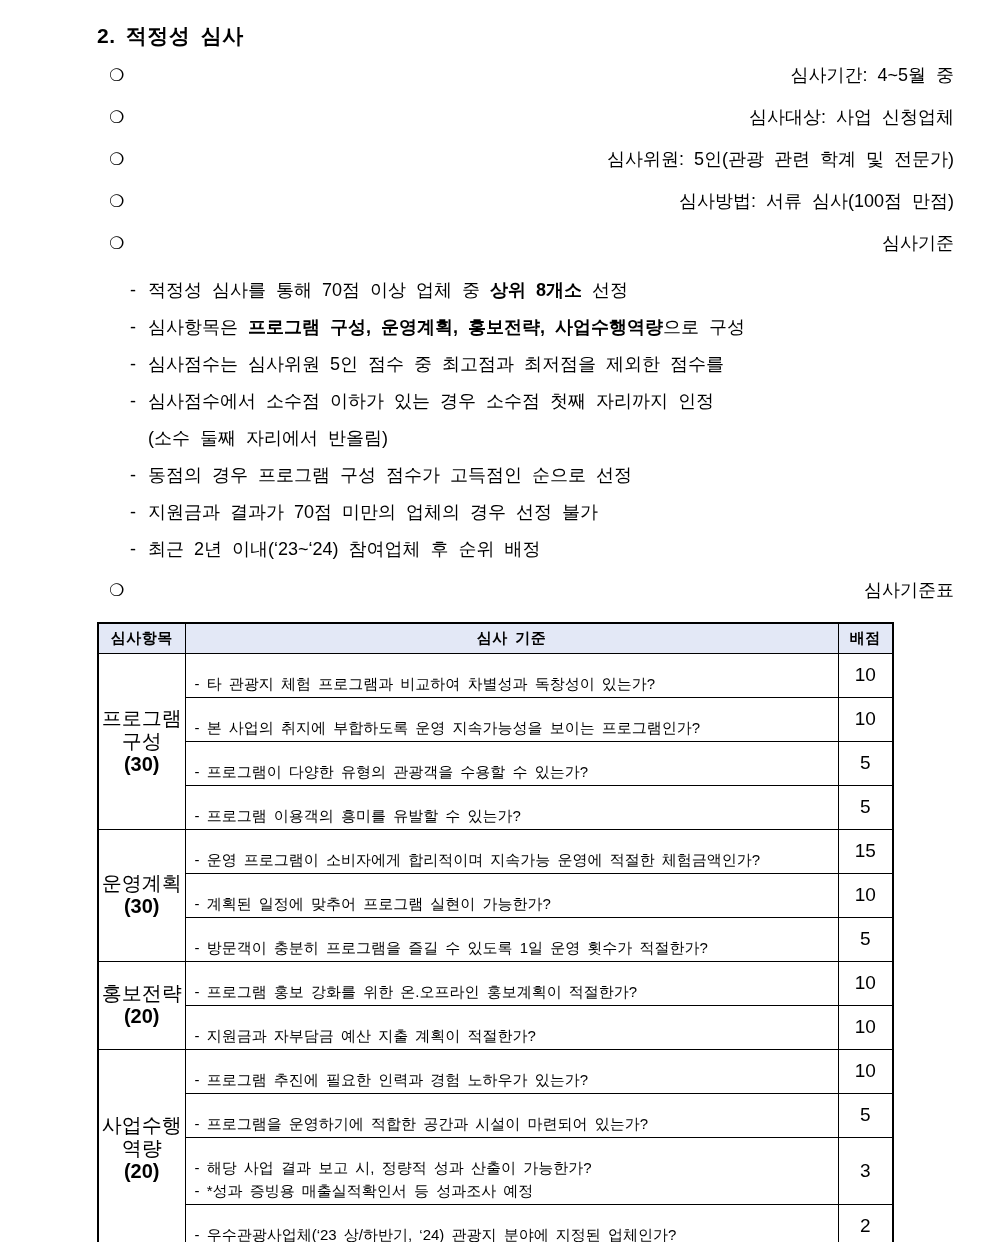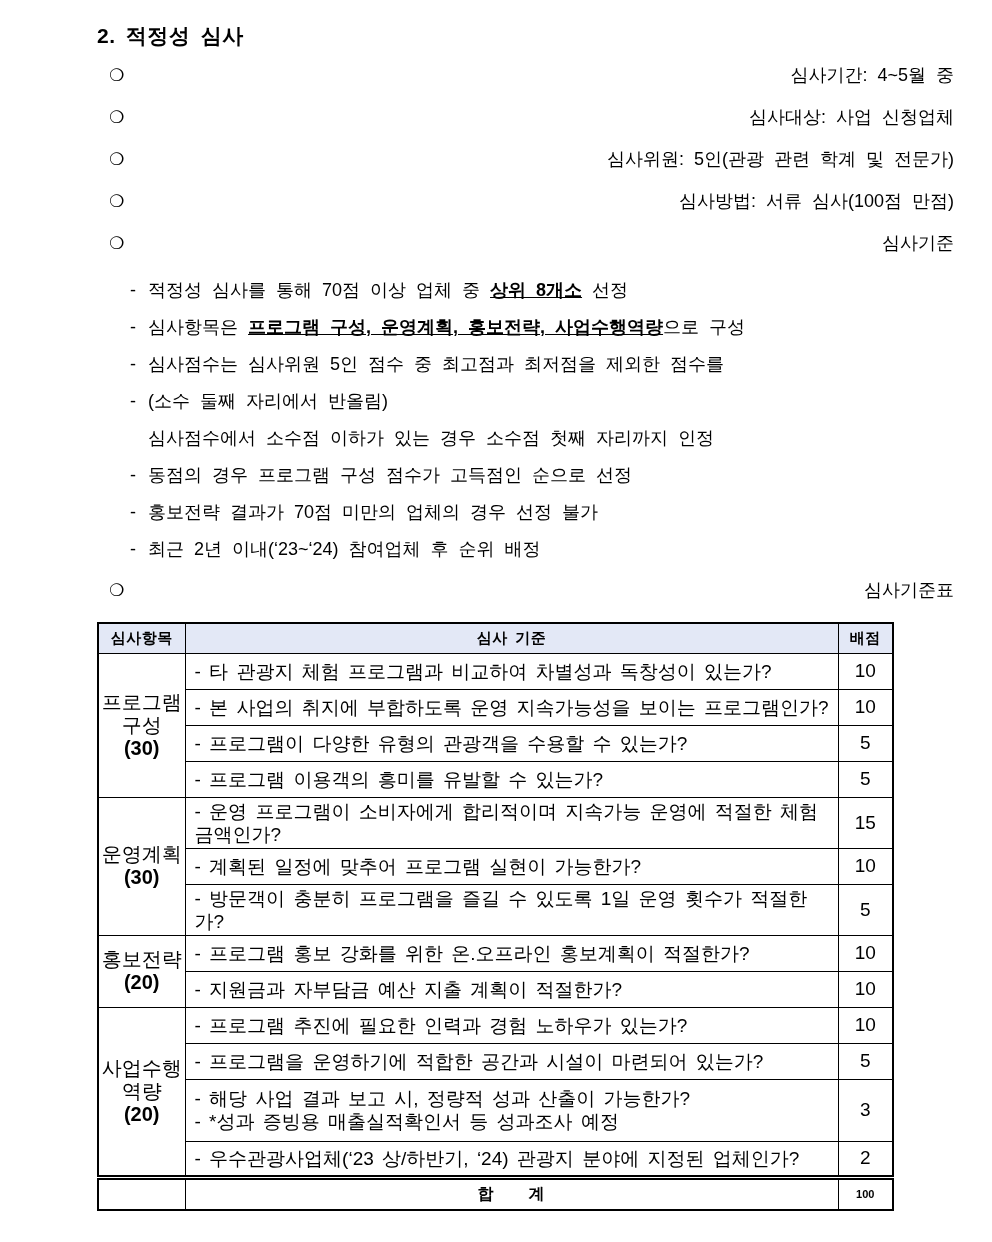--- a/index.html
+++ b/index.html
@@ -10,29 +10,29 @@
   .title { font-size:21px; font-weight:bold; margin-bottom:12px; letter-spacing:0.5px; word-spacing:4px; }
 
   .o-item { display:flex; align-items:flex-start; font-size:18px; line-height:27px; margin-bottom:15px; word-spacing:5px; }
   .o-marker { flex:0 0 30px; margin-left:12px; font-size:17px; line-height:27px; }
   .o-text { flex:1;text-align:right; }
 
   .d-item { display:flex; align-items:flex-start; font-size:18px; margin-left:33px; word-spacing:5px; }
   .d-marker { flex:0 0 18px; line-height:37px; }
   .d-text { flex:1; line-height:37px; }
   .d-line { display:block; }
-  .d-text b { font-weight:bold;text-decoration:underline; }
+  .d-text b { font-weight:bold; }
 
   .tbl-wrap { margin-top:18px; }
   table.score-table { border-collapse:collapse; table-layout:fixed; width:795px; border:2px solid #000; }
   .score-table th, .score-table td { border:1px solid #000; vertical-align:middle; }
   .score-table th { background:#e3e8f6; font-size:15px; font-weight:bold; height:30px; text-align:center; letter-spacing:0.5px; word-spacing:3px; }
   td.cat { text-align:center; font-size:20px; line-height:23px; word-spacing:2px; }
   td.cat .score { font-weight:bold; }
-  td.crit { font-size:19px; padding:2px 6px 2px 9px; word-spacing:3px; }
+  td.crit { font-size:15px; padding:18px 6px 2px 9px; word-spacing:3px; }
   td.crit .line { display:block; line-height:23px; }
   td.h36 { height:36px; }
   td.h62 { height:62px; }
   td.pts { text-align:center; font-size:19px; }
   tr.total-row td { border-top:5px double #000; height:33px; }
   td.total-label { text-align:center; font-weight:bold; font-size:16px; letter-spacing:1px; }
   td.total-pts { text-align:center; font-weight:bold; font-size:11px; }
 </style>
 </head>
 <body>
@@ -72,34 +72,34 @@
   </div>
   <div class="d-item">
     <span class="d-marker">-</span>
     <span class="d-text">
       <span class="d-line">심사점수는 심사위원 5인 점수 중 최고점과 최저점을 제외한 점수를</span>
     </span>
   </div>
   <div class="d-item">
     <span class="d-marker">-</span>
     <span class="d-text">
+      <span class="d-line">심사점수에서 소수점 이하가 있는 경우 소수점 첫째 자리까지 인정</span>
       <span class="d-line">(소수 둘째 자리에서 반올림)</span>
-      <span class="d-line">심사점수에서 소수점 이하가 있는 경우 소수점 첫째 자리까지 인정</span>
     </span>
   </div>
   <div class="d-item">
     <span class="d-marker">-</span>
     <span class="d-text">
       <span class="d-line">동점의 경우 프로그램 구성 점수가 고득점인 순으로 선정</span>
     </span>
   </div>
   <div class="d-item">
     <span class="d-marker">-</span>
     <span class="d-text">
-      <span class="d-line">홍보전략 결과가 70점 미만의 업체의 경우 선정 불가</span>
+      <span class="d-line">지원금과 결과가 70점 미만의 업체의 경우 선정 불가</span>
     </span>
   </div>
   <div class="d-item">
     <span class="d-marker">-</span>
     <span class="d-text">
       <span class="d-line">최근 2년 이내(‘23~‘24) 참여업체 후 순위 배정</span>
     </span>
   </div>
 
   <div class="o-item" style="margin-top:9px; margin-bottom:0;">

